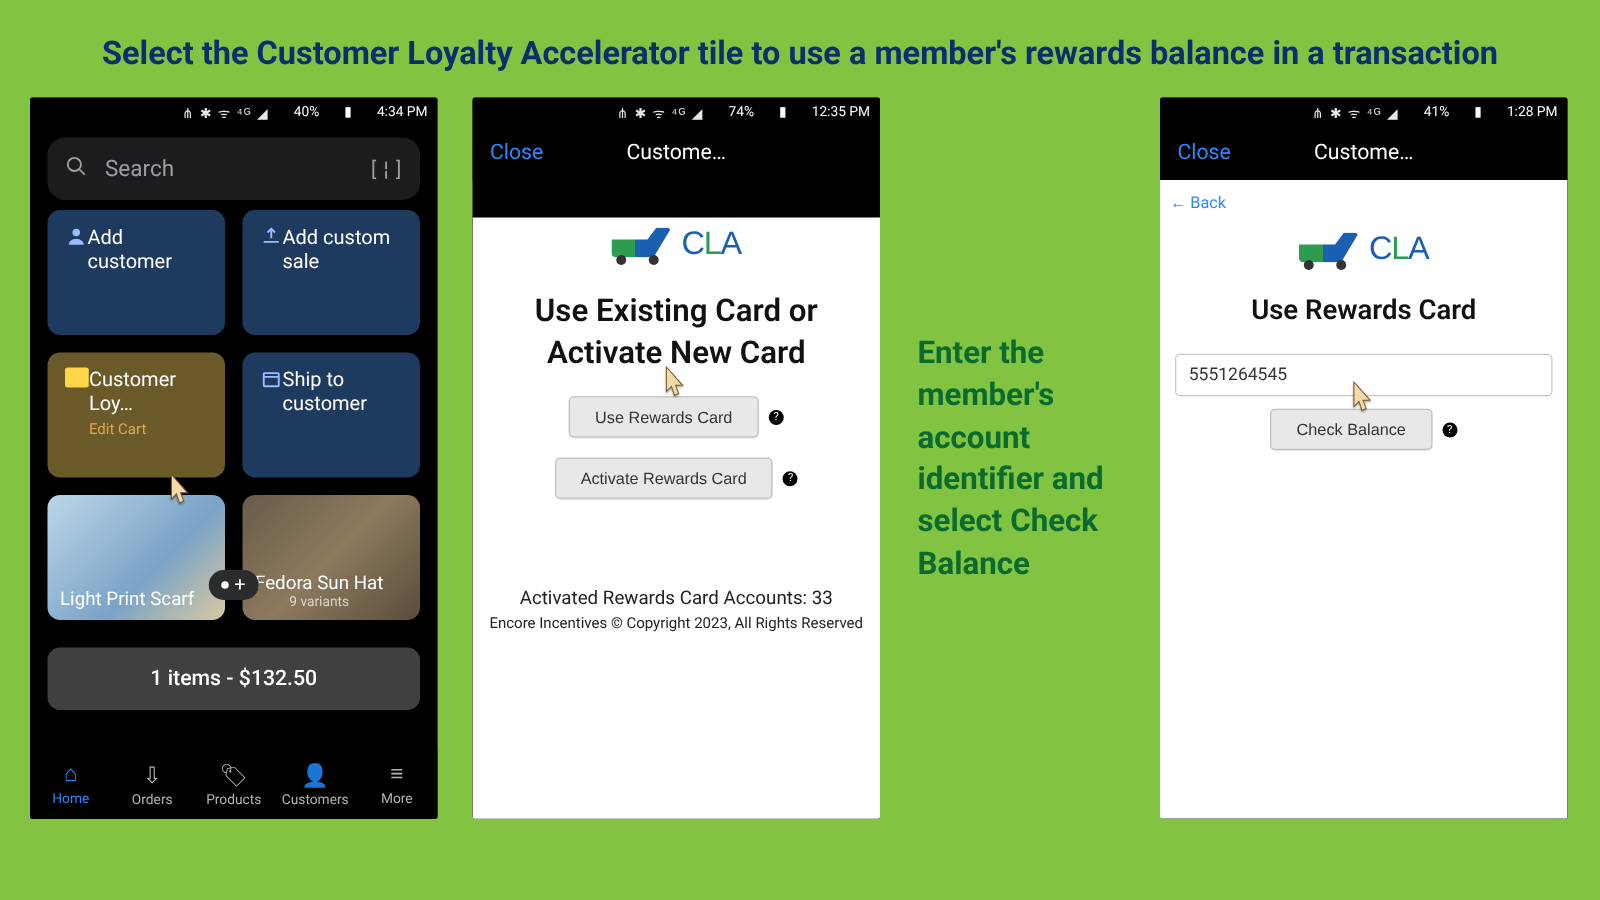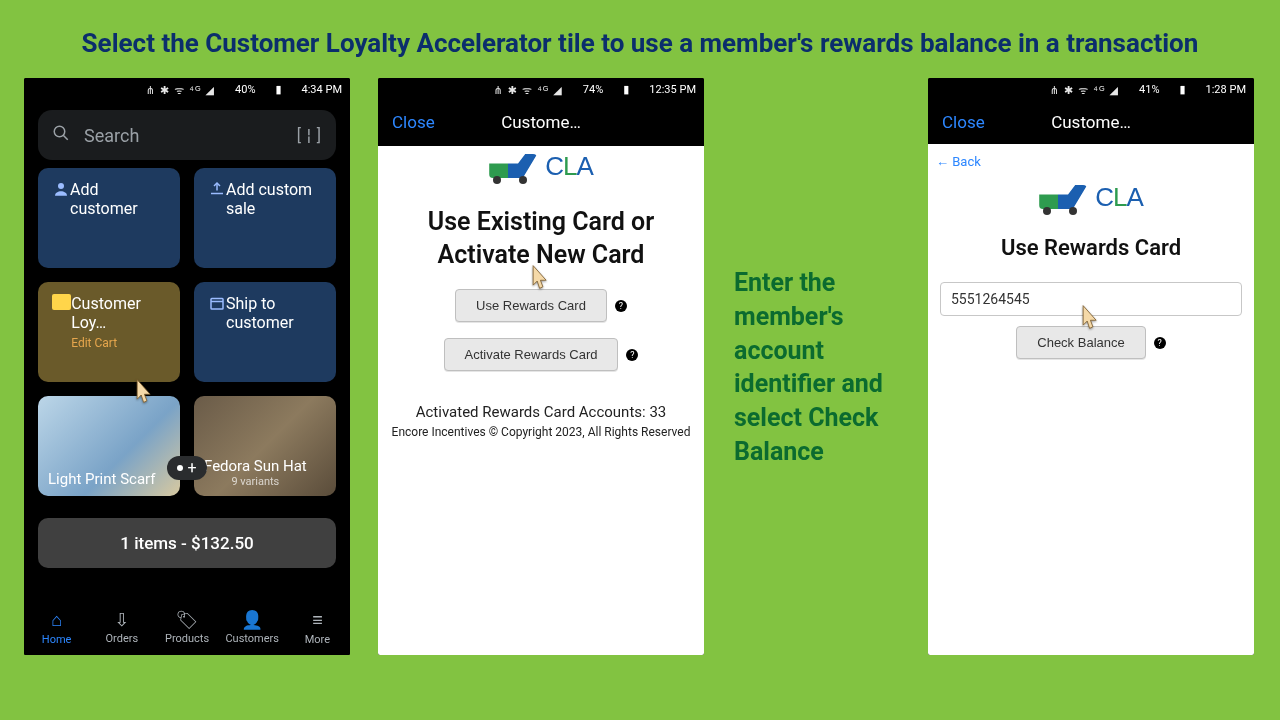--- a/index.html
+++ b/index.html
@@ -116,21 +116,21 @@
   }
   .tabbar {
     margin-top:auto; height: 56px; background:#000; display:flex;
   }
   .tabbar .tab { flex:1; display:flex; flex-direction:column; align-items:center; justify-content:center; gap:2px; color:#aeb4ba; font-size:11px;}
   .tabbar .tab.active { color:#2d87ff;}
   .tabbar .ti { font-size:18px;}
 
   
   .logo {
-    margin: 2px auto 10px; width: 140px; height: 40px;
+    margin: 30px auto 10px; width: 140px; height: 40px;
     display:flex; align-items:center; justify-content:center; gap:8px;
   }
   .logo .cart {
     width: 48px; height: 24px; position:relative;
   }
   .logo .cart::before{
     content:""; position:absolute; inset:0; background:linear-gradient(90deg,#2e9b4f 40%, #1b5fb0 40%);
     clip-path: polygon(0 40%, 60% 40%, 75% 0, 100% 0, 70% 100%, 0 100%);
     border-radius:4px;
   }
@@ -144,21 +144,21 @@
   }
   .bigtitle2 {
     text-align:center; font-size:22px; font-weight:600; color:#111; padding: 8px 20px 14px;
   }
   .btnrow { display:flex; justify-content:center; align-items:center; gap:8px; margin-top:8px;}
   .gbtn {
     background:#e8e8e8; border:1px solid #bfbfbf; color:#333; font-size:13px;
     padding: 8px 20px; border-radius:4px; box-shadow: 0 1px 0 rgba(0,0,0,.1);
   }
   .infoicon { width:12px; height:12px; border-radius:50%; background:#000; color:#fff; font-size:9px; display:flex; align-items:center; justify-content:center;}
-  .activated { text-align:center; font-size:15px; color:#222; margin-top:32px;}
+  .activated { text-align:center; font-size:15px; color:#222; margin-top:70px;}
   .copyright { text-align:center; font-size:12px; color:#222; margin-top:4px;}
   .back { color:#2d87ff; font-size:13px; padding: 10px 8px 4px;}
   .inputbox {
     margin: 8px 12px 10px; height:34px; border:1px solid #c7c7c7; border-radius:4px;
     padding: 0 10px; font-size:14px; color:#333; display:flex; align-items:center;
   }
 
   
   .cursor {
     position:absolute; width:20px; height:26px; pointer-events:none;

